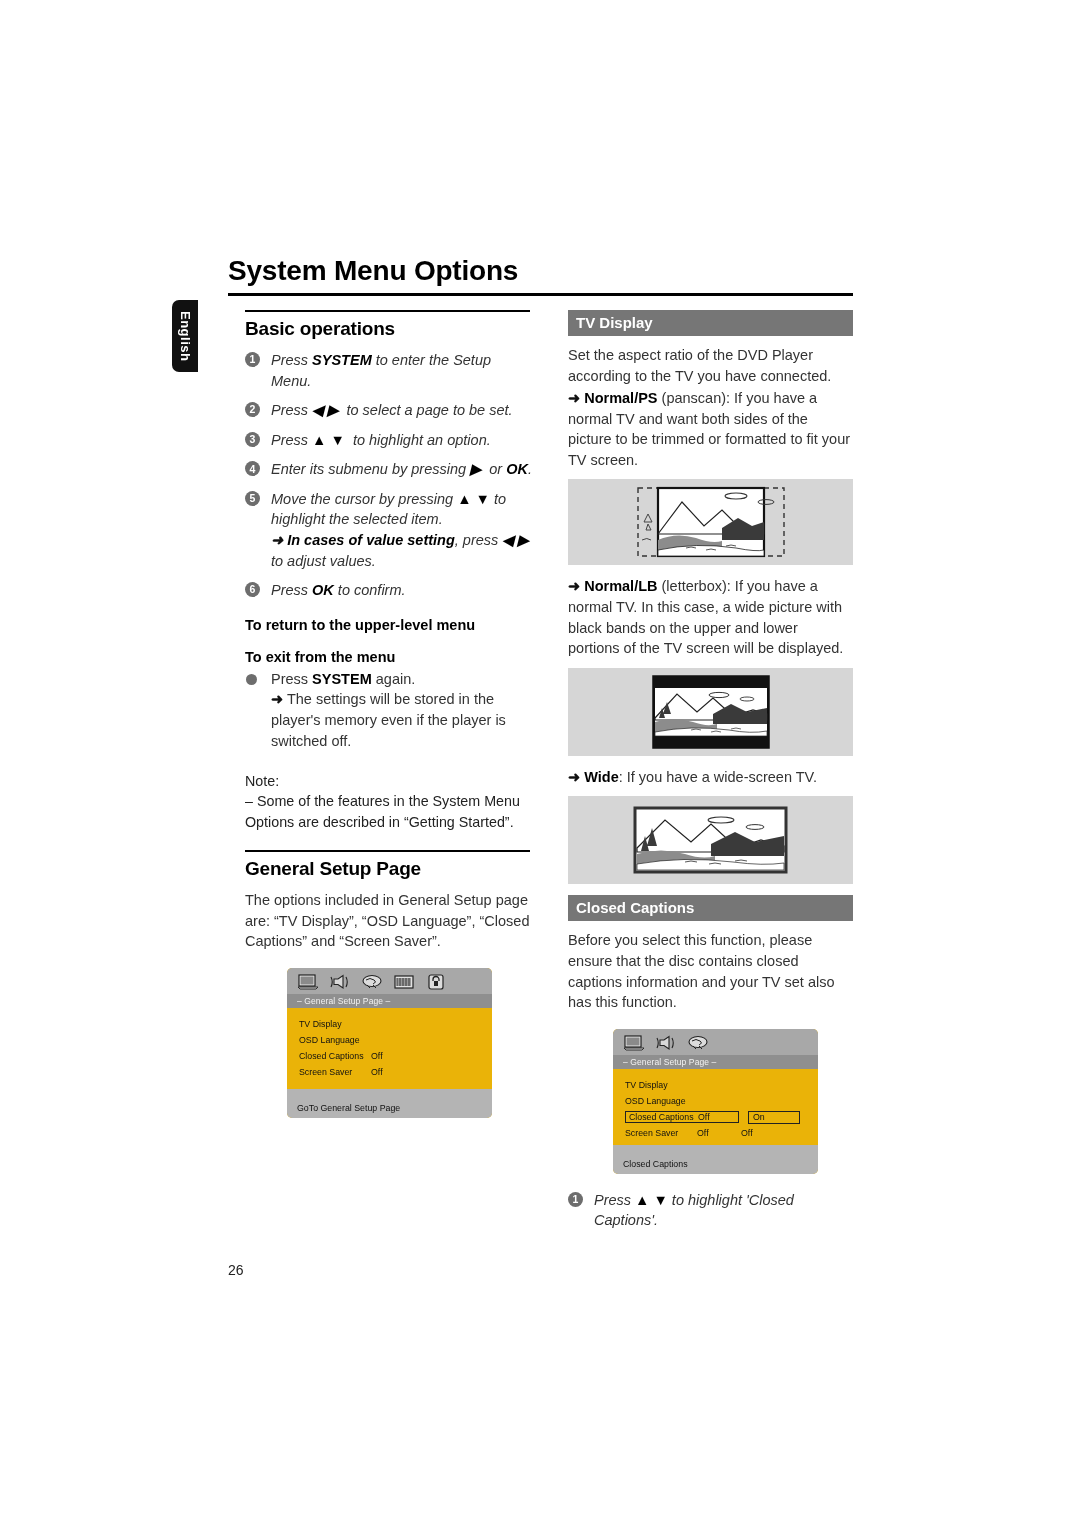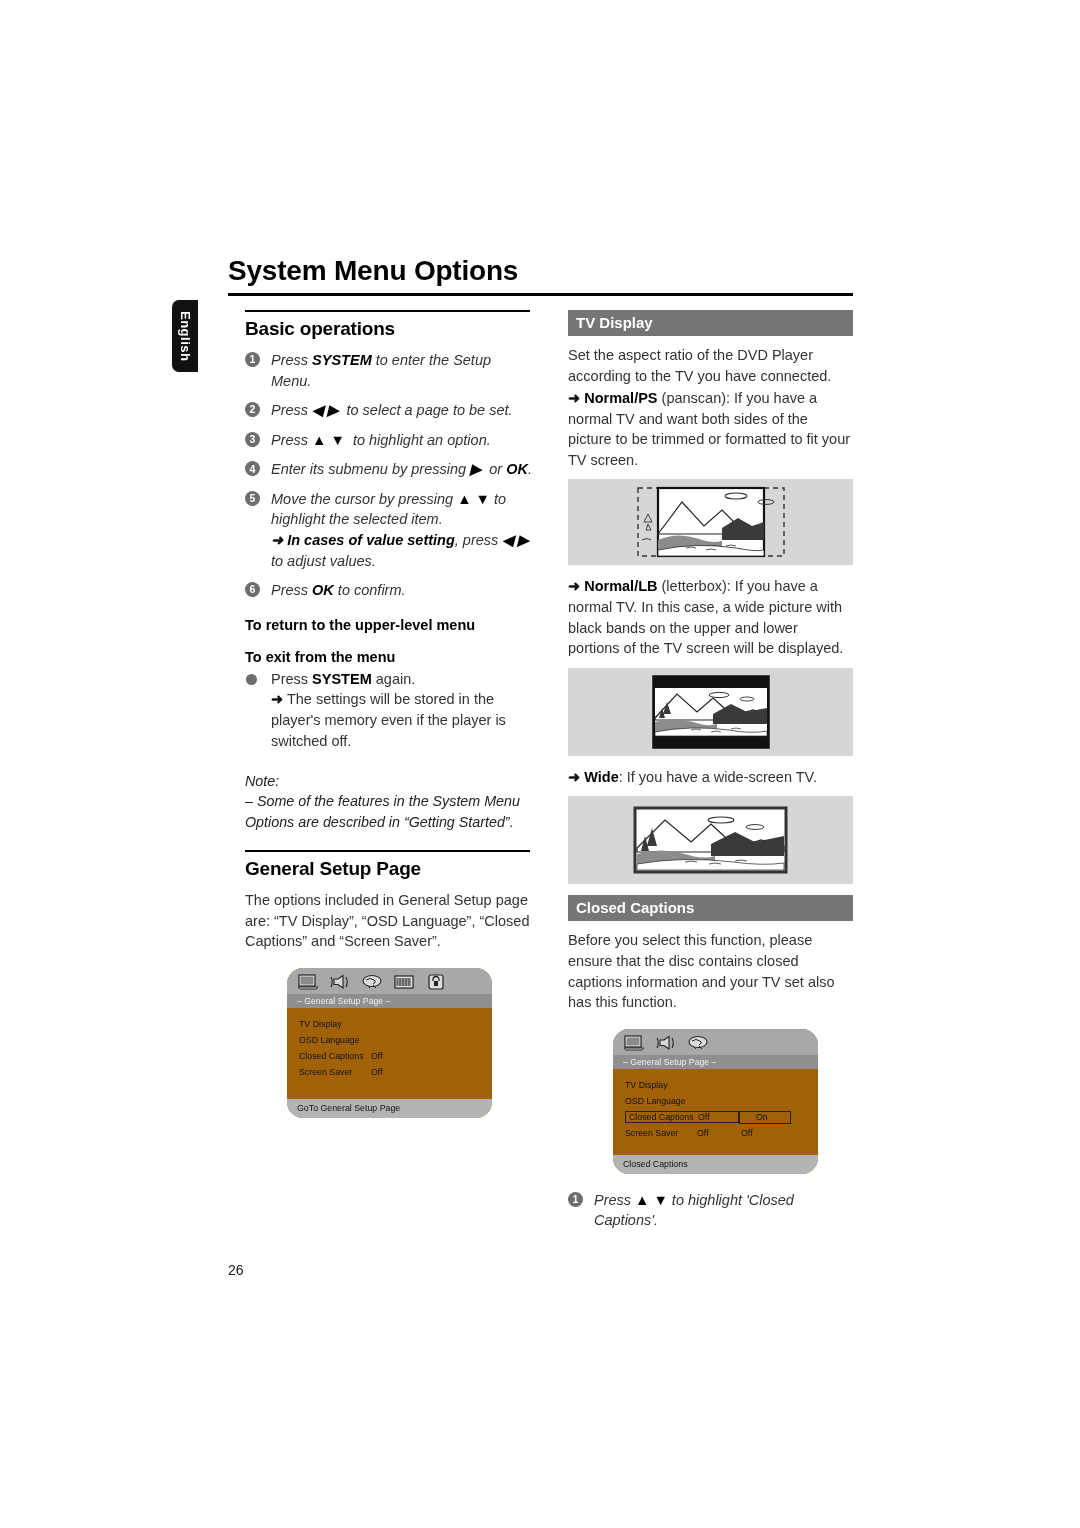--- a/index.html
+++ b/index.html
@@ -52,21 +52,21 @@
     margin:16px 0 4px 0;
   }
 
   
   p.body {
     font-size:14.5px; line-height:1.42; margin:0 0 2px 0;
     color:#333; font-weight:400;
   }
   p.note {
     font-size:14.3px; line-height:1.42; margin:0;
-    font-style:italic; color:#222;
+    color:#222;
   }
 
   
   .step { position:relative; padding-left:26px; margin-bottom:9px; }
   .step .num {
     position:absolute; left:0; top:2px;
     width:15px; height:15px; border-radius:50%;
     background:#6d6d6d; color:#fff;
     font-size:10.5px; font-weight:bold;
     display:flex; align-items:center; justify-content:center;
@@ -97,22 +97,22 @@
   .illus {
     background:#d6d6d6; width:285px; height:86px;
     margin:9px 0 11px 0;
     display:flex; align-items:center; justify-content:center;
     box-sizing:border-box;
   }
   .illus.tall { height:88px; }
 
   
   .osd {
-    background:#a16207;
-    border-radius:16px;
+    background:#eab308;
+    border-radius:5px;
     position:relative;
     box-sizing:border-box;
     overflow:hidden;
   }
   .osd-icons {
     background:#a8a8a8; height:26px;
     display:flex; align-items:center; gap:6px;
     padding:2px 8px 0 8px;
     box-sizing:border-box;
   }
@@ -132,28 +132,28 @@
   }
   .osd-row .lbl { width:72px; }
   .osd-row .val { width:40px; }
   .osd-row .val2 { width:40px; }
   .osd-row.boxed .lbl, .osd-row.boxed .val {
     border-top:1px solid #222; border-bottom:1px solid #222;
   }
   .osd-row.boxed .lbl { border-left:1px solid #222; padding-left:3px; width:69px; }
   .osd-row.boxed .val { border-right:1px solid #222; }
   .osd-sub {
-    border:1px solid #222; padding-left:16px;
+    border:1px solid #222; padding-left:4px;
     width:52px; box-sizing:border-box; height:13px;
-    display:flex; align-items:center;
+    display:flex; align-items:center;margin-left:9px;
   }
   .osd-footer {
     position:absolute; left:0; bottom:0; width:100%;
     background:#b4b4b4; color:#111;
-    font-size:8.8px; padding:4px 0 5px 10px;
+    font-size:8.8px; padding:14px 0 5px 10px;
     box-sizing:border-box;
   }
 
   
   .pageno {
     position:absolute; left:228px; top:1262px;
     font-size:14px; color:#222;
   }
 </style>
 </head>

